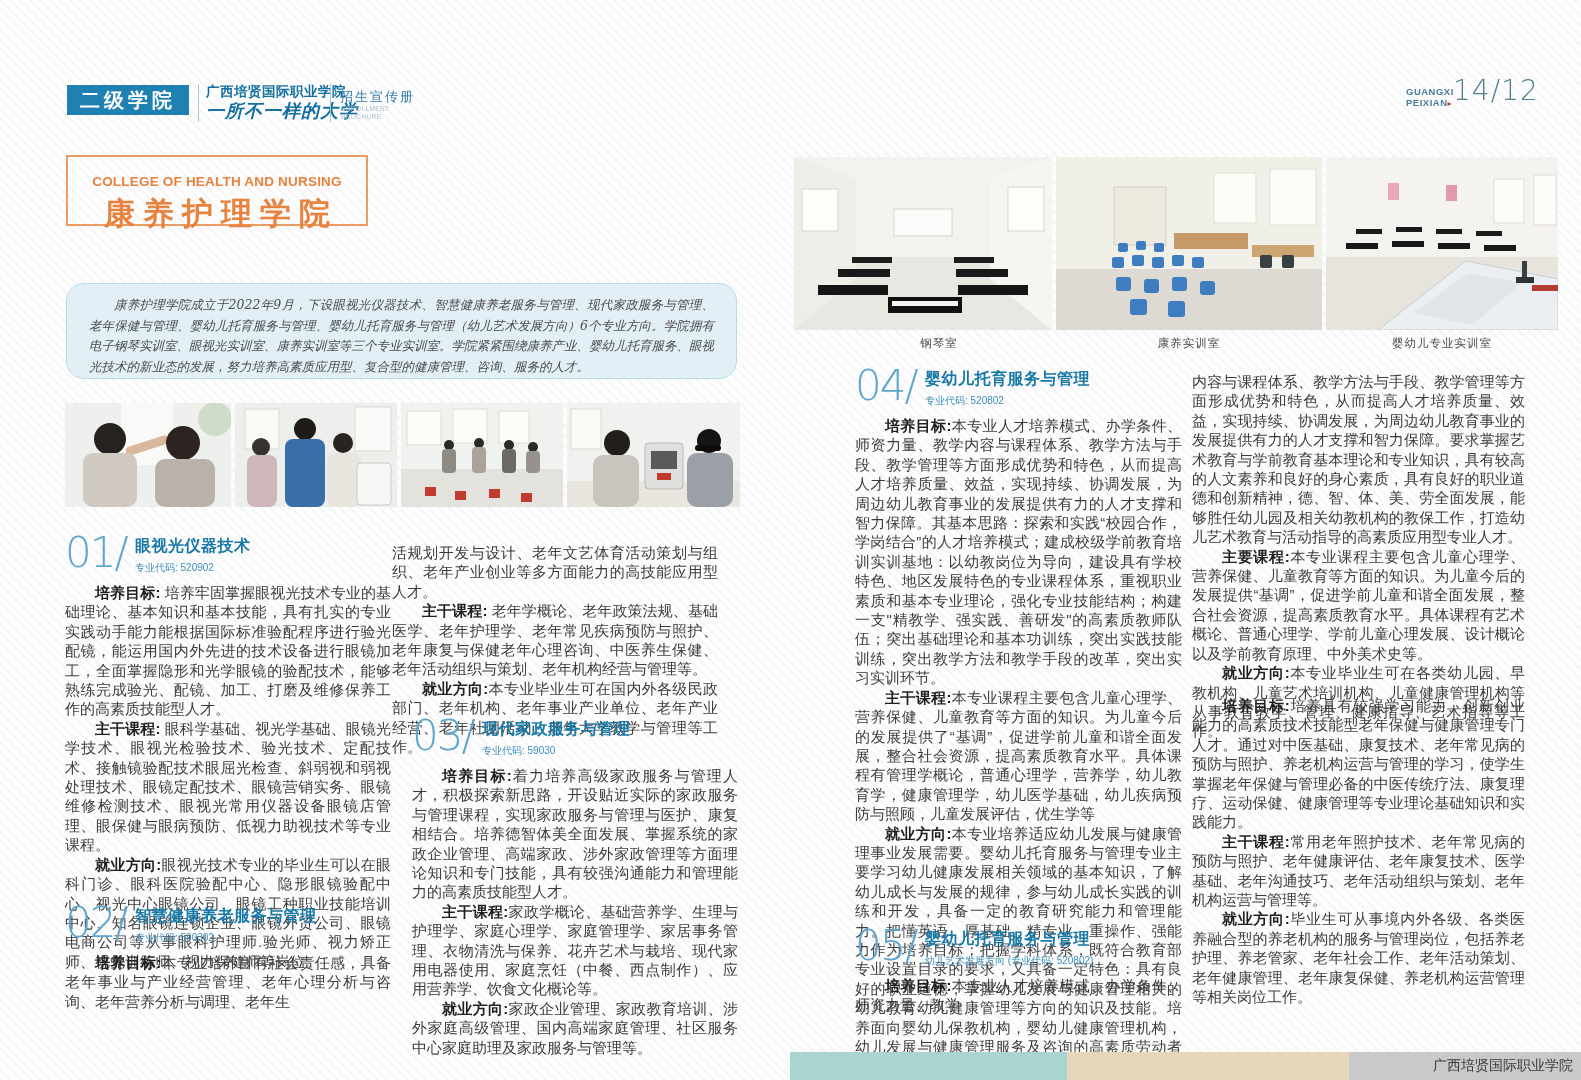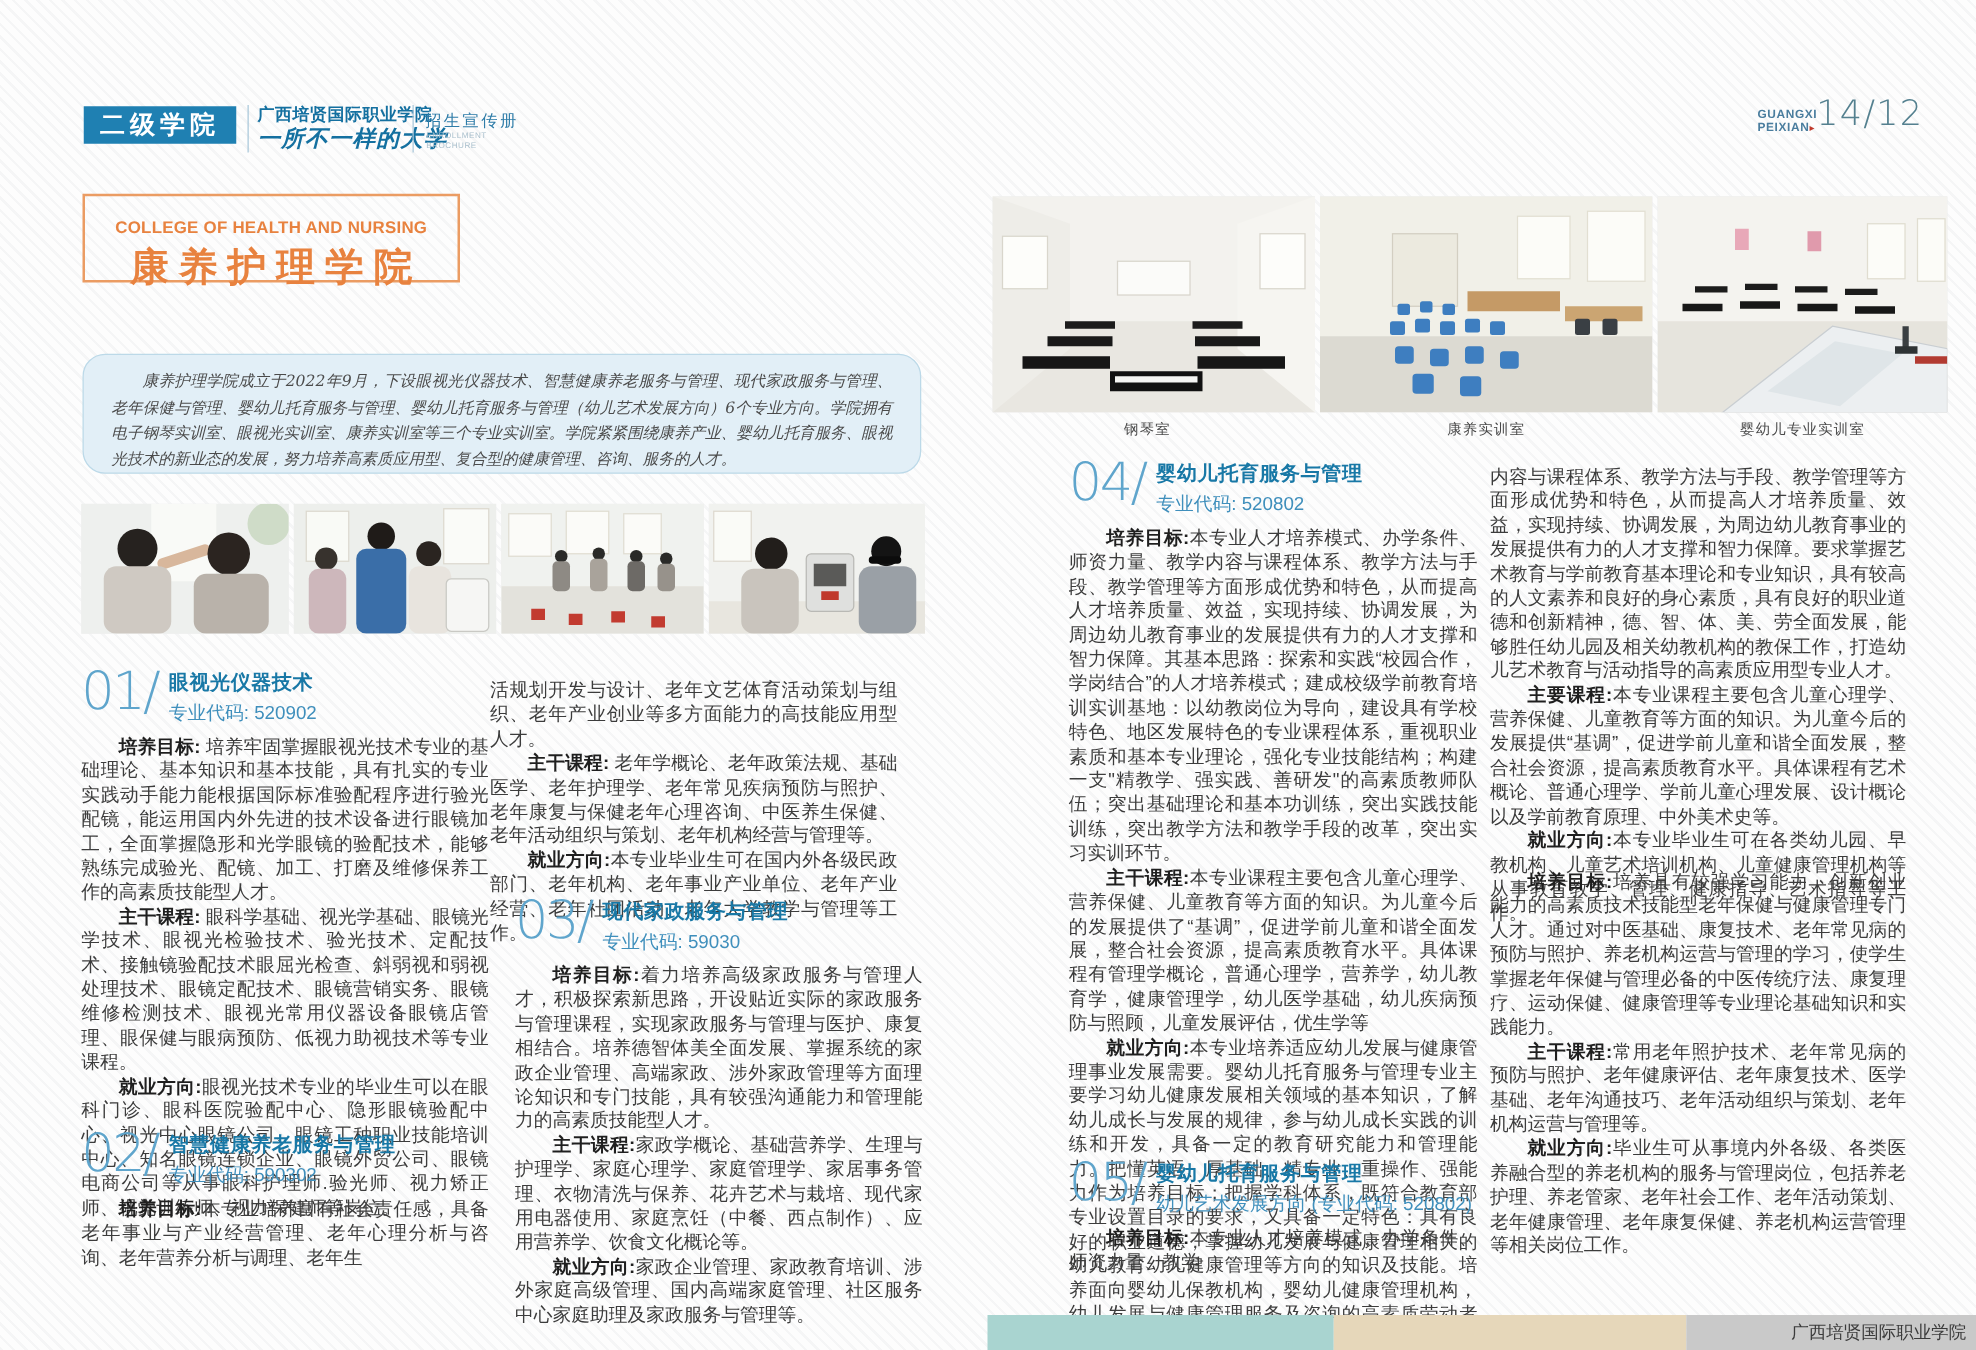--- a/index.html
+++ b/index.html
@@ -43,21 +43,21 @@
   .photo svg { display:block; width:100%; height:100%; }
   .caption { top:336px; font-size:11.5px; color:#4a4a4a; letter-spacing:1px; text-align:center;
              font-family:"DejaVu Serif","Liberation Serif",serif; }
 
   
   .sec-head { display:flex; align-items:flex-start; margin-bottom:8px; }
   .sec-num { width:70px; flex:0 0 70px; font-size:42px; line-height:0.95; font-weight:200;
              color:#5fa5cc; font-family:"DejaVu Sans","Liberation Sans",sans-serif; letter-spacing:-2px; }
   .sec-titles { padding-top:3px; }
   .sec-title { font-size:16px; font-weight:bold; color:#1878a6; letter-spacing:0.5px; }
-  .sec-code  { font-size:15px; color:#3f8fbc; margin-top:4px; }
+  .sec-code  { font-size:10px; color:#3f8fbc; margin-top:4px; }
   .sec-body p { font-size:15px; line-height:19.4px; color:#3c3c3c; text-align:justify; text-indent:2em; }
   .sec-body p.cont { text-indent:0; }
   .sec-body b { color:#1f1f1f; }
 
   
   .strip { top:1052px; height:28px; }
   .strip-teal { left:790px; width:277px; background:#a9d4d0; }
   .strip-tan  { left:1067px; width:282px; background:#e6d7ba; }
   .strip-gray { left:1349px; width:232px; background:#c9c9c9; }
   .footer-school { left:1349px; top:1057px; width:224px; text-align:right; font-size:14px; color:#3b3b3b; }
@@ -218,21 +218,21 @@
       <rect x="112" y="86" width="32" height="6" fill="#181818"></rect>
       <rect x="158" y="88" width="32" height="6" fill="#181818"></rect>
       <polygon points="52,173 140,104 232,122 232,173" fill="#eceff1" stroke="#c9ced2"></polygon>
       <polygon points="88,156 142,116 196,126 146,168" fill="#dfe5e8"></polygon>
       <rect x="196" y="104" width="5" height="18" fill="#3a3f42"></rect>
       <rect x="190" y="120" width="18" height="6" fill="#2e3335"></rect>
       <rect x="206" y="128" width="26" height="6" fill="#b23b32"></rect>
     </svg>
   </div>
 
-  <div class="abs caption" style="left:789px; width:258px;">钢琴室</div>
+  <div class="abs caption" style="left:810px; width:258px;">钢琴室</div>
   <div class="abs caption" style="left:1056px; width:266px;">康养实训室</div>
   <div class="abs caption" style="left:1326px; width:232px;">婴幼儿专业实训室</div>
 
   <div class="abs" style="left:65px; top:533px; width:326px;">
     <div class="sec-head">
       <div class="sec-num">01/</div>
       <div class="sec-titles">
         <div class="sec-title">眼视光仪器技术</div>
         <div class="sec-code">专业代码: 520902</div>
       </div>

